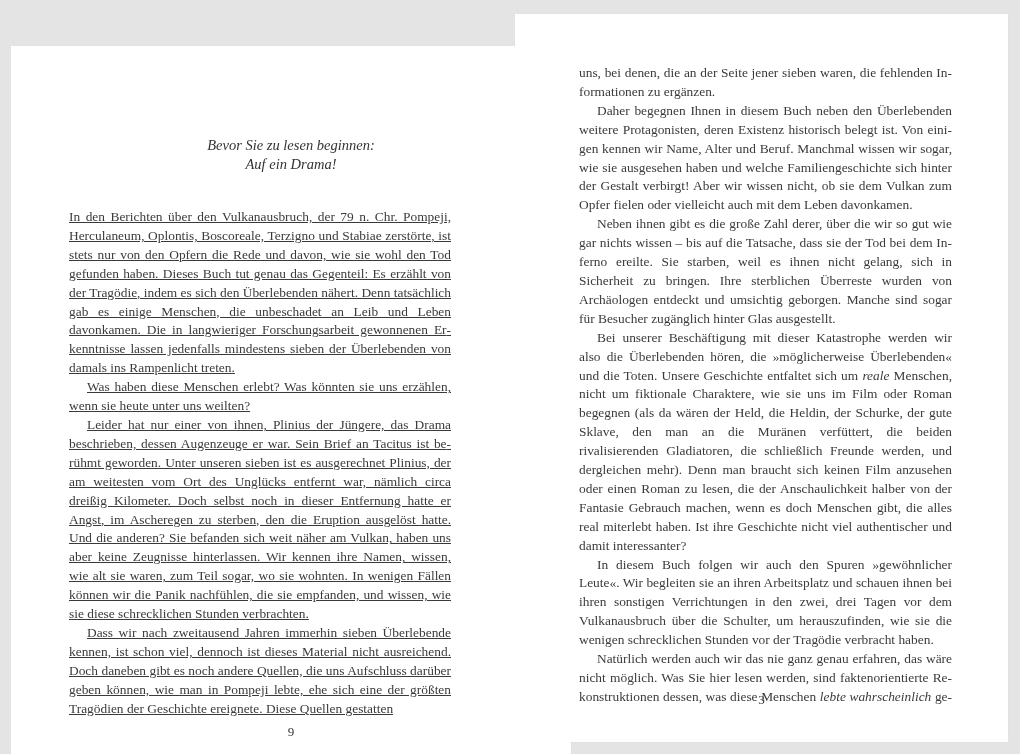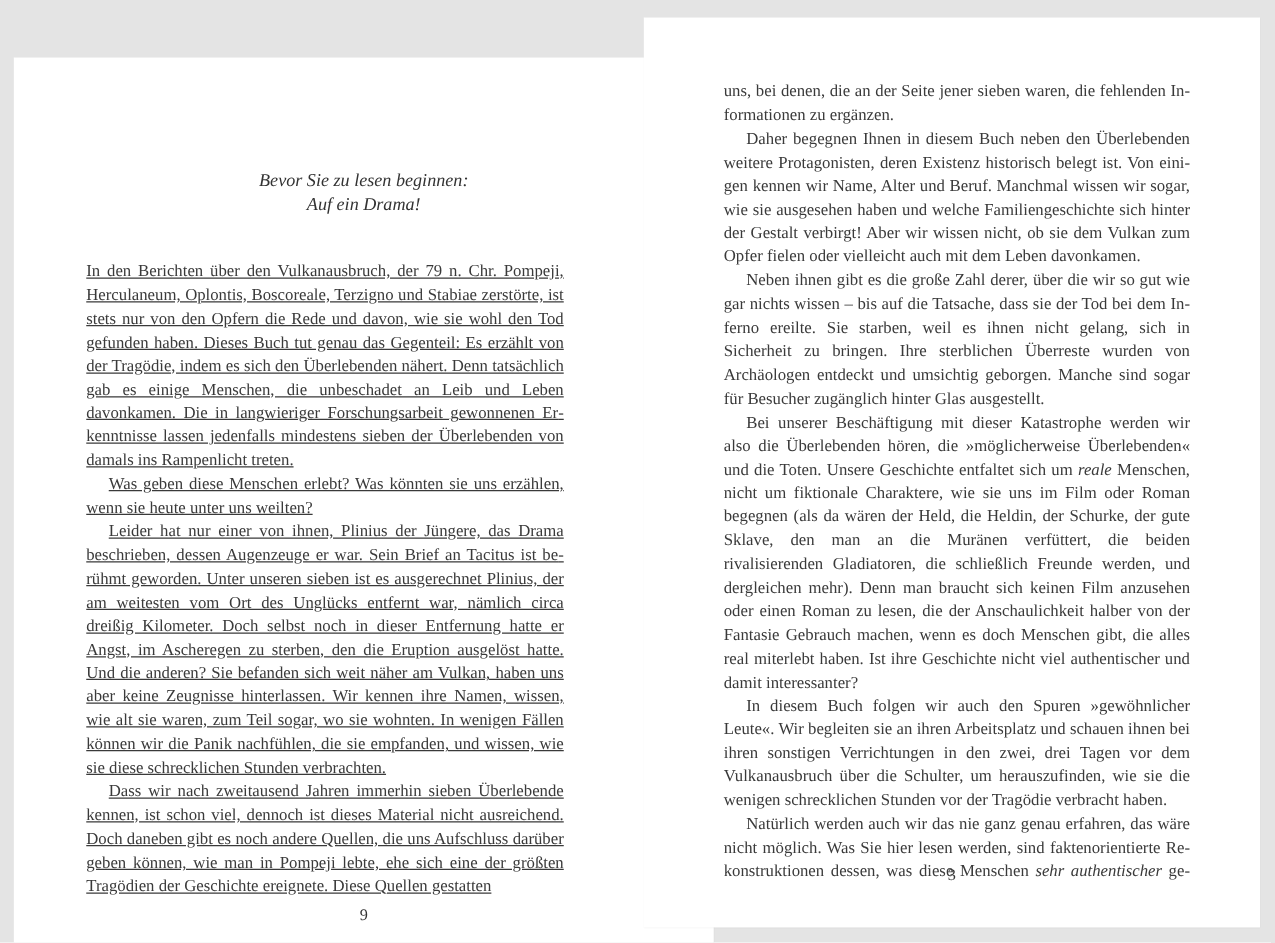--- a/index.html
+++ b/index.html
@@ -58,30 +58,30 @@
 </head>
 <body>
 
 <div class="page" id="page-left">
   <div class="heading">
     <div>Bevor Sie zu lesen beginnen:</div>
     <div>Auf ein Drama!</div>
   </div>
   <div class="text">
     <p class="first">In den Berichten über den Vulkanausbruch, der 79 n. Chr. Pompeji, Herculaneum, Oplontis, Boscoreale, Terzigno und Stabiae zerstörte, ist stets nur von den Opfern die Rede und davon, wie sie wohl den Tod gefunden haben. Dieses Buch tut genau das Gegenteil: Es erzählt von der Tragödie, indem es sich den Überlebenden nähert. Denn tat­sächlich gab es einige Menschen, die unbeschadet an Leib und Leben davonkamen. Die in langwieriger Forschungsarbeit gewonnenen Er­kenntnisse lassen jedenfalls mindestens sieben der Überlebenden von damals ins Rampenlicht treten.</p>
-    <p class="indent">Was geben diese Menschen erlebt? Was könnten sie uns erzählen, wenn sie heute unter uns weilten?</p>
+    <p class="indent">Was haben diese Menschen erlebt? Was könnten sie uns erzählen, wenn sie heute unter uns weilten?</p>
     <p class="indent">Leider hat nur einer von ihnen, Plinius der Jüngere, das Drama beschrieben, dessen Augenzeuge er war. Sein Brief an Tacitus ist be­rühmt geworden. Unter unseren sieben ist es ausgerechnet Plinius, der am weitesten vom Ort des Unglücks entfernt war, nämlich circa dreißig Kilometer. Doch selbst noch in dieser Entfernung hatte er Angst, im Ascheregen zu sterben, den die Eruption ausgelöst hatte. Und die anderen? Sie befanden sich weit näher am Vulkan, haben uns aber keine Zeugnisse hinterlassen. Wir kennen ihre Namen, wissen, wie alt sie waren, zum Teil sogar, wo sie wohnten. In wenigen Fällen können wir die Panik nachfühlen, die sie empfanden, und wissen, wie sie diese schrecklichen Stunden verbrachten.</p>
     <p class="indent">Dass wir nach zweitausend Jahren immerhin sieben Überlebende kennen, ist schon viel, dennoch ist dieses Material nicht ausreichend. Doch daneben gibt es noch andere Quellen, die uns Aufschluss da­rüber geben können, wie man in Pompeji lebte, ehe sich eine der größten Tragödien der Geschichte ereignete. Diese Quellen gestatten</p>
   </div>
   <div class="page-number">9</div>
 </div>
 
 <div class="page" id="page-right">
   <div class="text">
     <p class="first"><span>uns, bei denen, die an der Seite jener sieben waren, die fehlenden In­formationen zu ergänzen.</span></p>
     <p class="indent"><span>Daher begegnen Ihnen in diesem Buch neben den Überlebenden weitere Protagonisten, deren Existenz historisch belegt ist. Von eini­gen kennen wir Name, Alter und Beruf. Manchmal wissen wir sogar, wie sie ausgesehen haben und welche Familiengeschichte sich hinter der Gestalt verbirgt! Aber wir wissen nicht, ob sie dem Vulkan zum Opfer fielen oder vielleicht auch mit dem Leben davonkamen.</span></p>
     <p class="indent"><span>Neben ihnen gibt es die große Zahl derer, über die wir so gut wie gar nichts wissen – bis auf die Tatsache, dass sie der Tod bei dem In­ferno ereilte. Sie starben, weil es ihnen nicht gelang, sich in Sicherheit zu bringen. Ihre sterblichen Überreste wurden von Archäologen ent­deckt und umsichtig geborgen. Manche sind sogar für Besucher zu­gänglich hinter Glas ausgestellt.</span></p>
     <p class="indent"><span>Bei unserer Beschäftigung mit dieser Katastrophe werden wir also die Überlebenden hören, die »möglicherweise Überlebenden« und die Toten. Unsere Geschichte entfaltet sich um </span><em>reale</em><span> Menschen, nicht um fiktionale Charaktere, wie sie uns im Film oder Roman begegnen (als da wären der Held, die Heldin, der Schurke, der gute Sklave, den man an die Muränen verfüttert, die beiden rivalisierenden Gladiato­ren, die schließlich Freunde werden, und dergleichen mehr). Denn man braucht sich keinen Film anzusehen oder einen Roman zu lesen, die der Anschaulichkeit halber von der Fantasie Gebrauch machen, wenn es doch Menschen gibt, die alles real miterlebt haben. Ist ihre Geschichte nicht viel authentischer und damit interessanter?</span></p>
     <p class="indent"><span>In diesem Buch folgen wir auch den Spuren »gewöhnlicher Leute«. Wir begleiten sie an ihren Arbeitsplatz und schauen ihnen bei ihren sonstigen Verrichtungen in den zwei, drei Tagen vor dem Vulkan­ausbruch über die Schulter, um herauszufinden, wie sie die wenigen schrecklichen Stunden vor der Tragödie verbracht haben.</span></p>
-    <p class="indent" style="text-align-last: justify;"><span>Natürlich werden auch wir das nie ganz genau erfahren, das wäre nicht möglich. Was Sie hier lesen werden, sind faktenorientierte Re­konstruktionen dessen, was diese Menschen </span><em>sehr authentischer</em><span> ge-</span></p>
+    <p class="indent" style="text-align-last: justify;"><span>Natürlich werden auch wir das nie ganz genau erfahren, das wäre nicht möglich. Was Sie hier lesen werden, sind faktenorientierte Re­konstruktionen dessen, was diese Menschen </span><em>lebte wahrscheinlich</em><span> ge-</span></p>
   </div>
   <div class="page-number">3</div>
 </div>
 
 </body></html>

